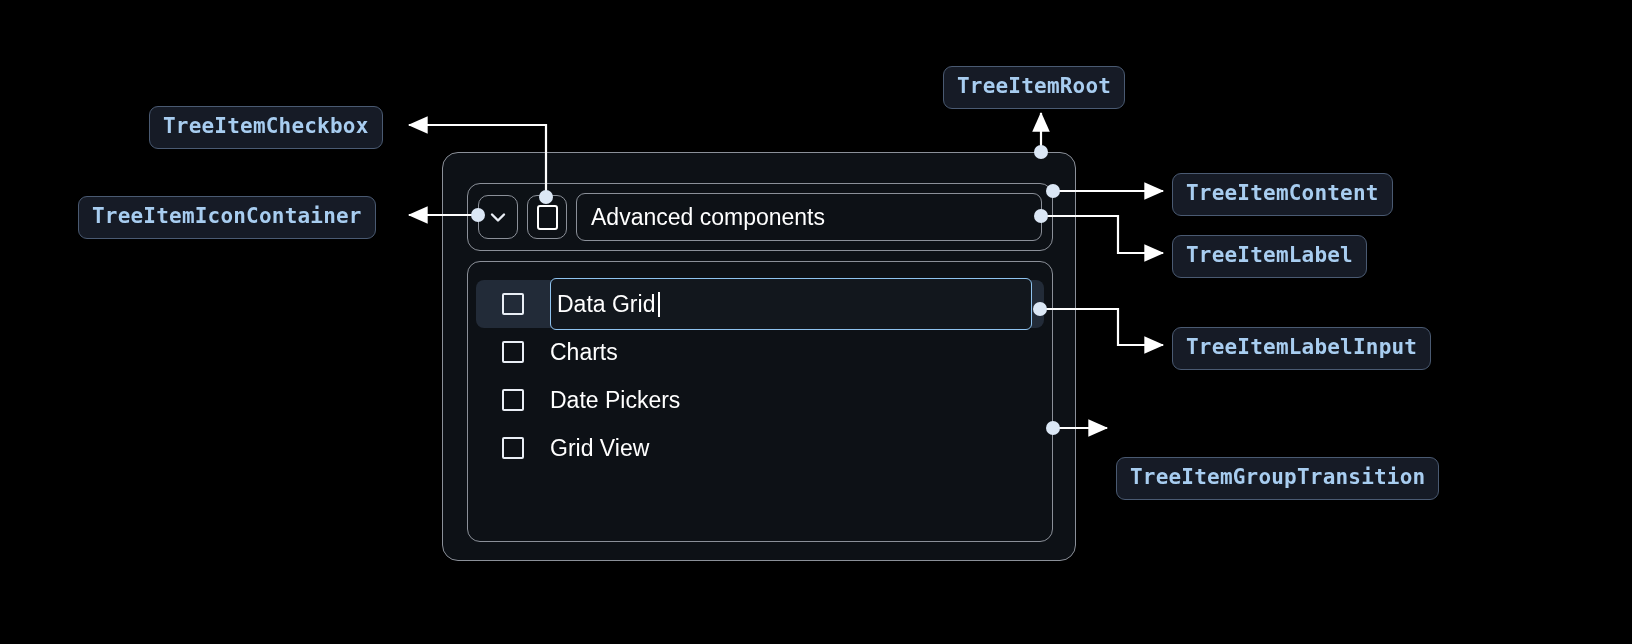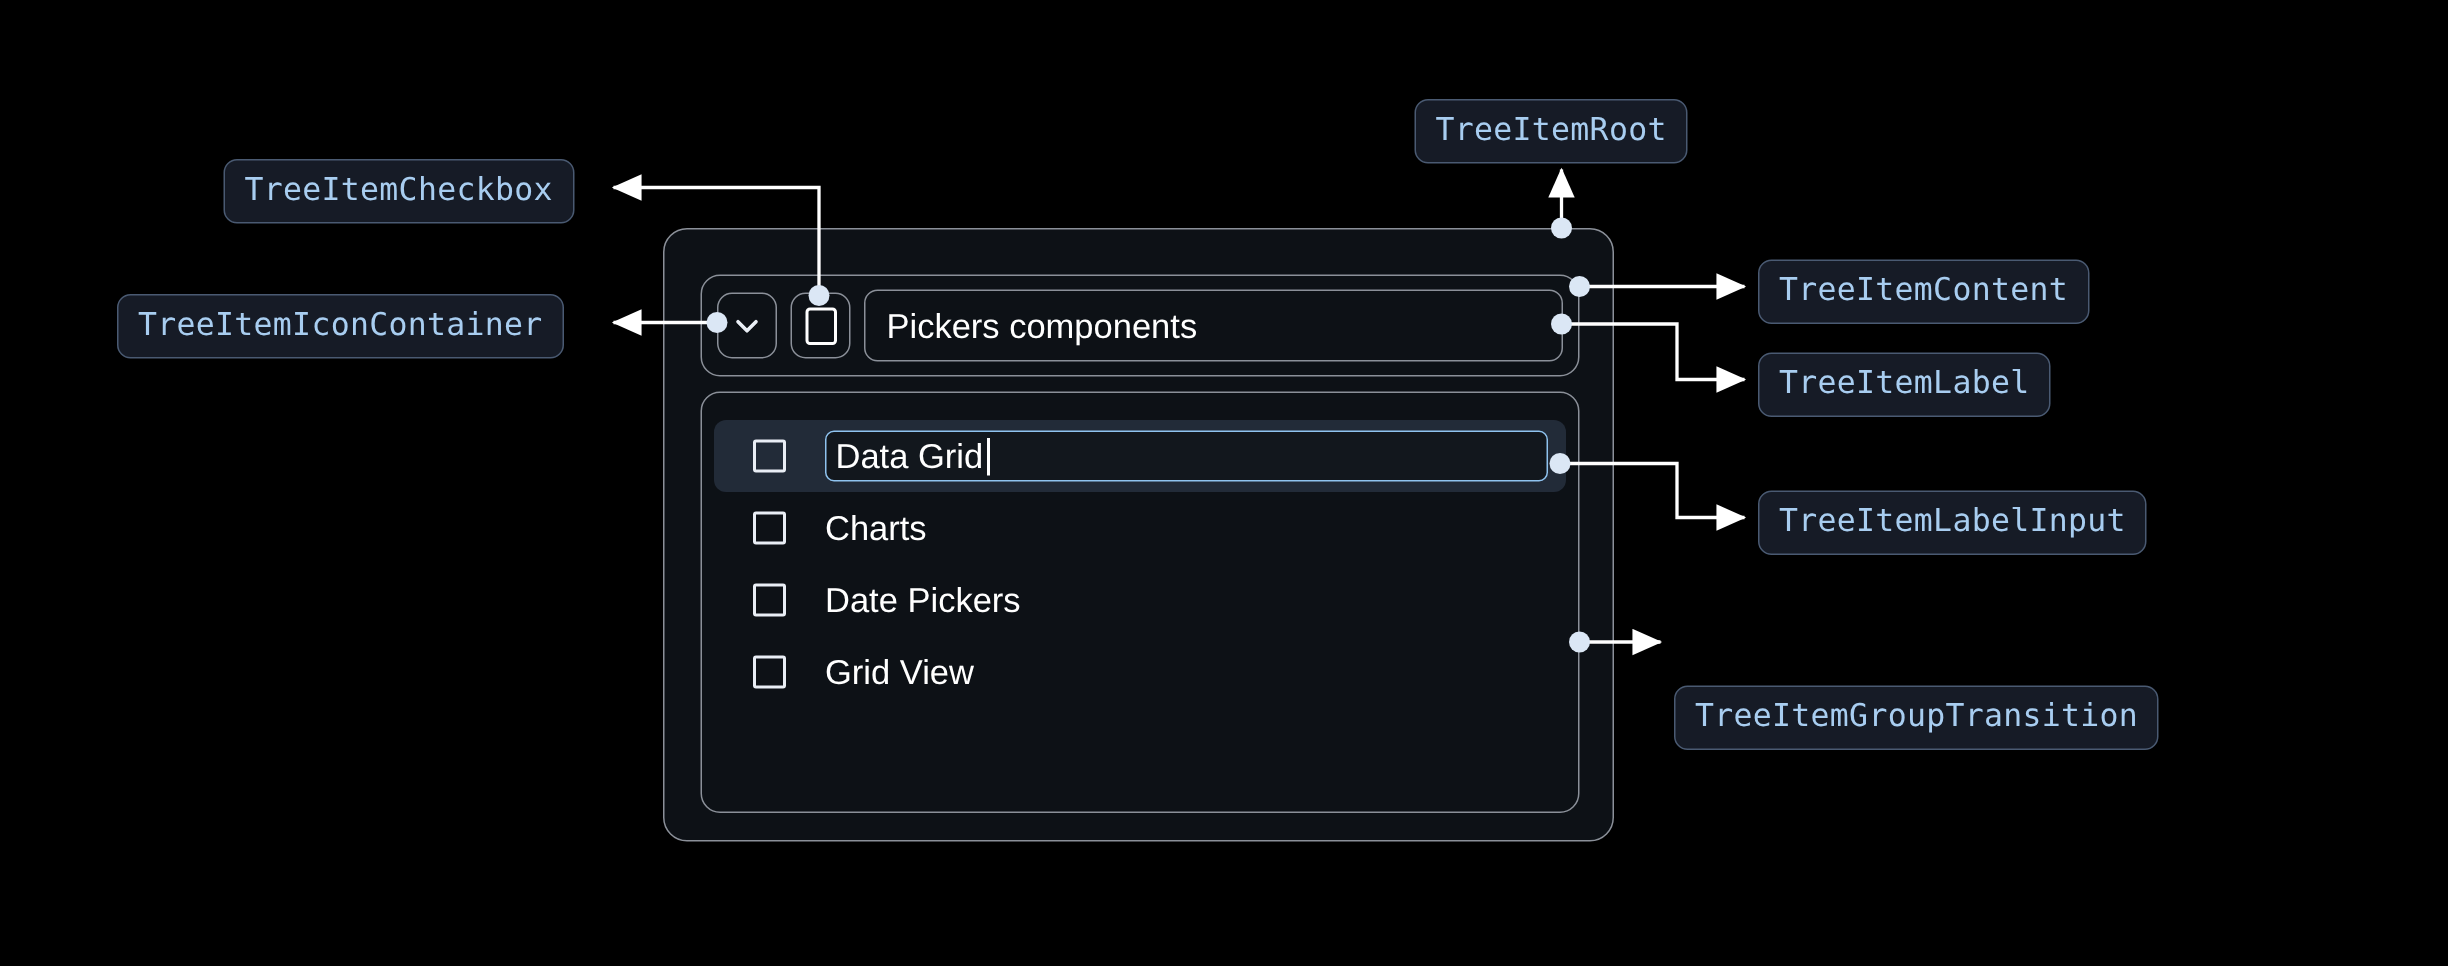--- a/index.html
+++ b/index.html
@@ -23,20 +23,21 @@
     background: #161b26;
     border: 1.5px solid #4a5a72;
     border-radius: 9px;
     color: #a8cdf0;
     font-family: "DejaVu Sans Mono", "Liberation Mono", monospace;
     font-size: 21px;
     letter-spacing: 0.2px;
     line-height: 1;
     padding: 9px 13px 11px 13px;
     white-space: nowrap;
+    font-weight: bold;
   }
 
   
   #tree-root {
     position: absolute;
     left: 442px;
     top: 152px;
     width: 634px;
     height: 409px;
     background: #0d1116;
@@ -131,21 +132,21 @@
     flex: none;
     margin-right: 26px;
   }
   .item-text {
     color: #ffffff;
     font-size: 23px;
     white-space: nowrap;
   }
   .item-input {
     flex: 1 1 auto;
-    height: 34px;
+    height: 52px;
     margin-right: 12px;
     border: 1.5px solid #8fc3ef;
     border-radius: 6px;
     background: #12171d;
     display: flex;
     align-items: center;
     padding-left: 6px;
     color: #ffffff;
     font-size: 23px;
     position: relative;
@@ -176,21 +177,21 @@
 
     <div id="tree-content">
       <div class="icon-box">
         <svg width="24" height="24" viewBox="0 0 24 24">
           <path d="M6 9.5 L12 15.5 L18 9.5" fill="none" stroke="#e9eef5" stroke-width="2.4" stroke-linecap="round" stroke-linejoin="round"></path>
         </svg>
       </div>
       <div class="cb-box">
         <div class="cb-square"></div>
       </div>
-      <div id="tree-label">Pickers components</div>
+      <div id="tree-label">Advanced components</div>
     </div>
 
     <div id="tree-group">
 
       <div class="tree-item selected">
         <div class="item-cb"></div>
         <div class="item-input">
           <span>Data Grid</span>
             <span class="caret"></span>
         </div>

